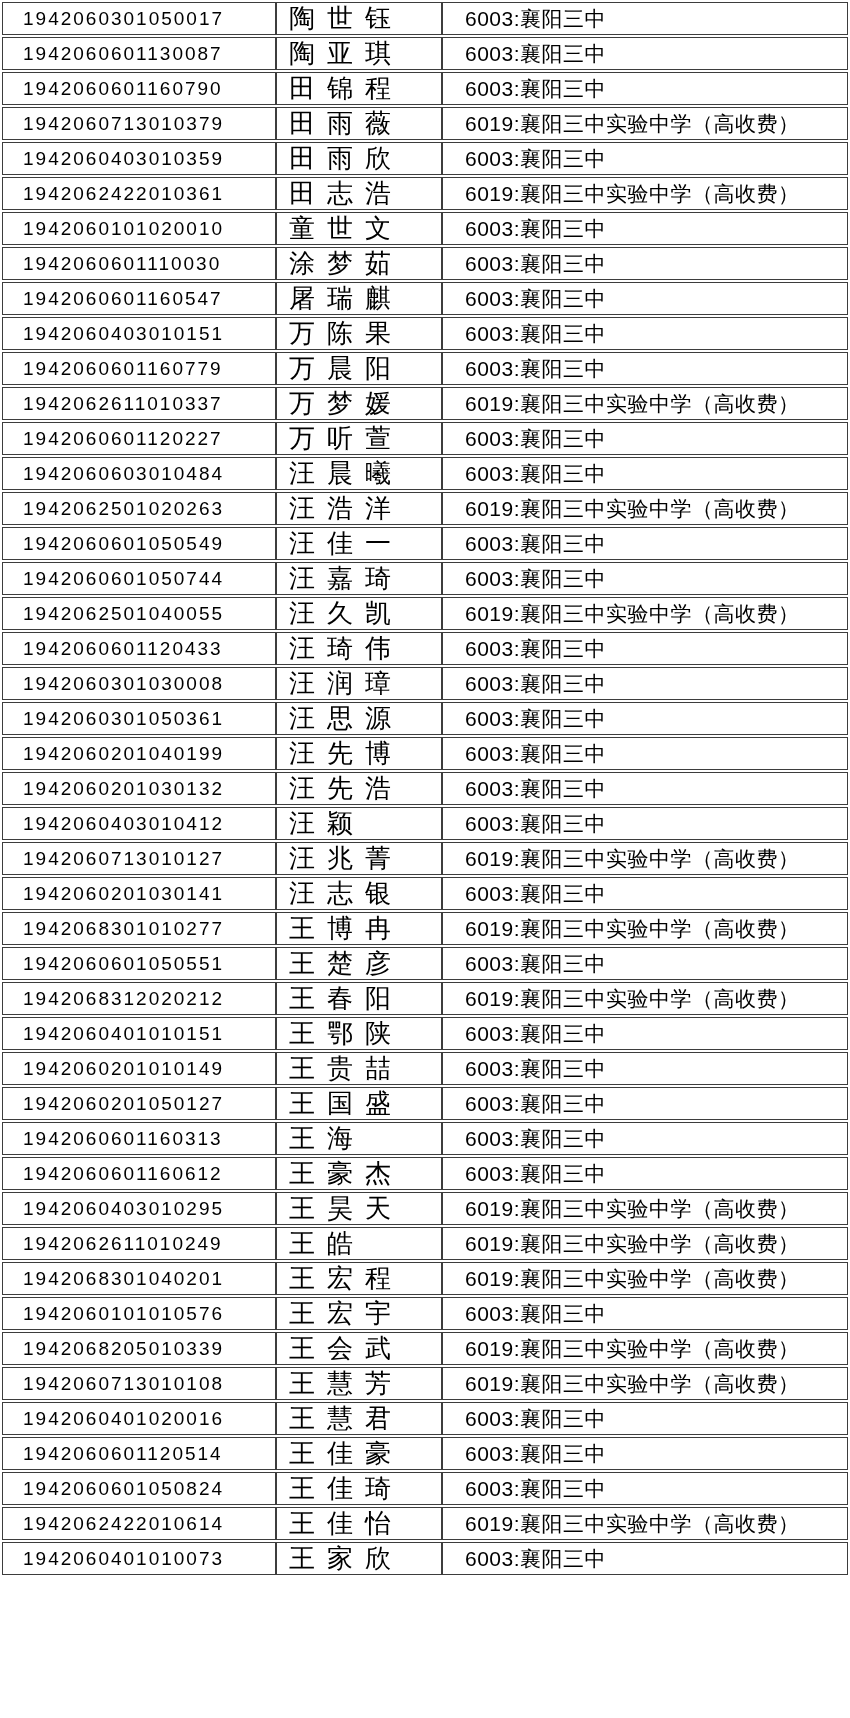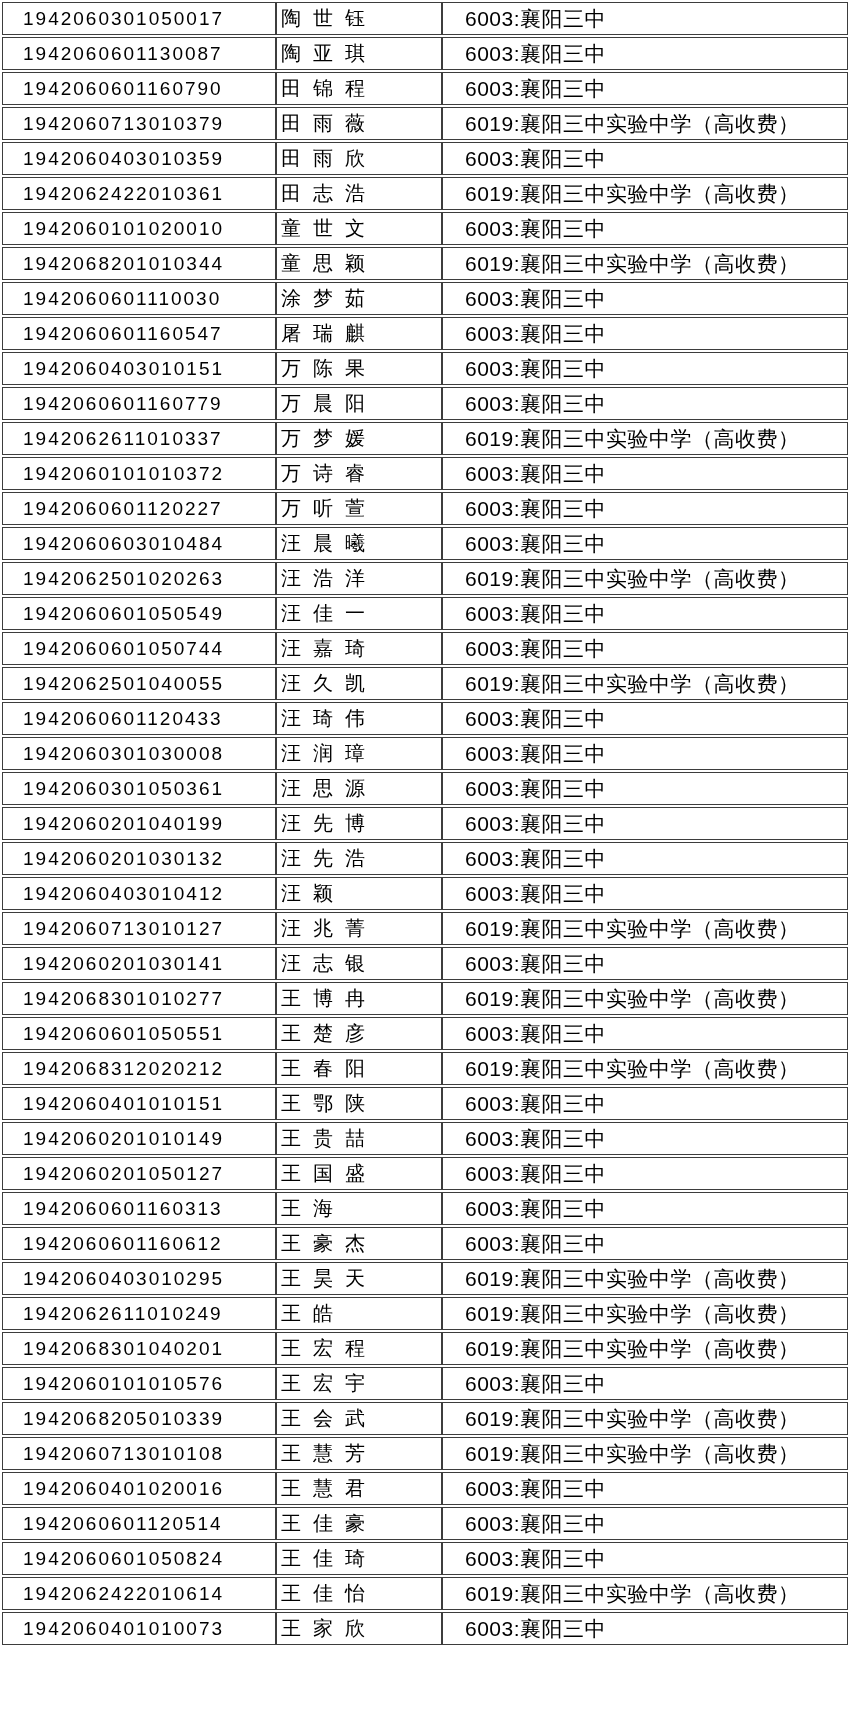--- a/index.html
+++ b/index.html
@@ -27,22 +27,22 @@
     white-space: nowrap;
     overflow: hidden;
     background: #ffffff;
   }
   td.id-cell {
     padding-left: 20px;
     font-size: 19px;
     letter-spacing: 2px;
   }
   td.name-cell {
-    padding-left: 4px;
-    font-size: 20px;
+    padding-left: 12px;
+    font-size: 26px;
     letter-spacing: 12px;
   }
   td.school-cell {
     padding-left: 22px;
     font-size: 21px;
     letter-spacing: 0.5px;
   }
 </style>
 </head>
 <body>
@@ -89,25 +89,20 @@
     <td class="name-cell">田志浩</td>
     <td class="school-cell">6019:襄阳三中实验中学（高收费）</td>
   </tr>
 
   <tr>
     <td class="id-cell">1942060101020010</td>
     <td class="name-cell">童世文</td>
     <td class="school-cell">6003:襄阳三中</td>
   </tr>
 
-  <tr>
-    <td class="id-cell">1942068201010344</td>
-    <td class="name-cell">童思颖</td>
-    <td class="school-cell">6019:襄阳三中实验中学（高收费）</td>
-  </tr>
 
   <tr>
     <td class="id-cell">1942060601110030</td>
     <td class="name-cell">涂梦茹</td>
     <td class="school-cell">6003:襄阳三中</td>
   </tr>
 
   <tr>
     <td class="id-cell">1942060601160547</td>
     <td class="name-cell">屠瑞麒</td>
@@ -125,25 +120,20 @@
     <td class="name-cell">万晨阳</td>
     <td class="school-cell">6003:襄阳三中</td>
   </tr>
 
   <tr>
     <td class="id-cell">1942062611010337</td>
     <td class="name-cell">万梦媛</td>
     <td class="school-cell">6019:襄阳三中实验中学（高收费）</td>
   </tr>
 
-  <tr>
-    <td class="id-cell">1942060101010372</td>
-    <td class="name-cell">万诗睿</td>
-    <td class="school-cell">6003:襄阳三中</td>
-  </tr>
 
   <tr>
     <td class="id-cell">1942060601120227</td>
     <td class="name-cell">万听萱</td>
     <td class="school-cell">6003:襄阳三中</td>
   </tr>
 
   <tr>
     <td class="id-cell">1942060603010484</td>
     <td class="name-cell">汪晨曦</td>

